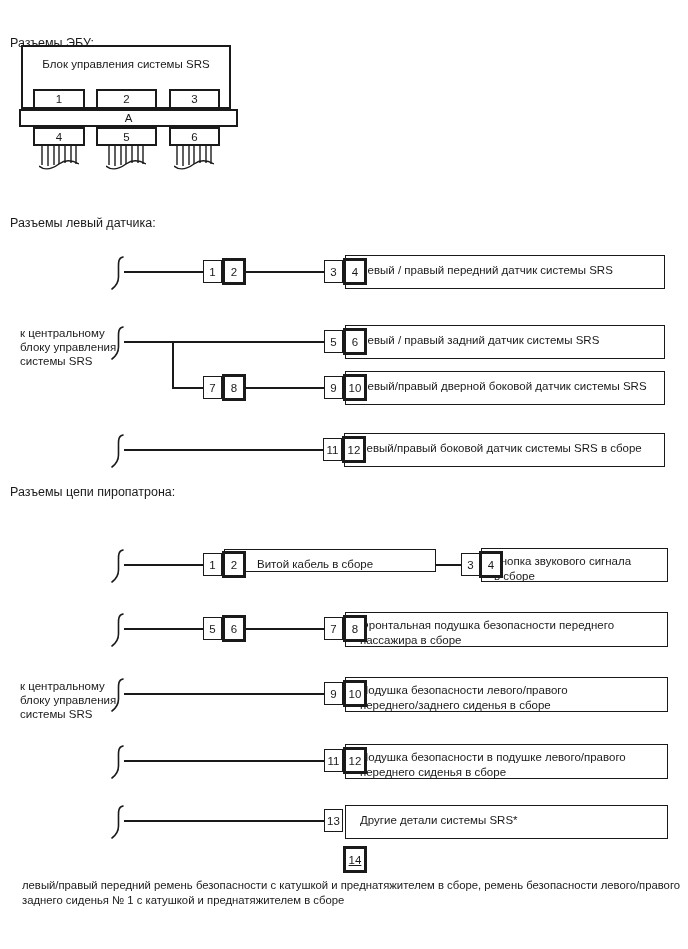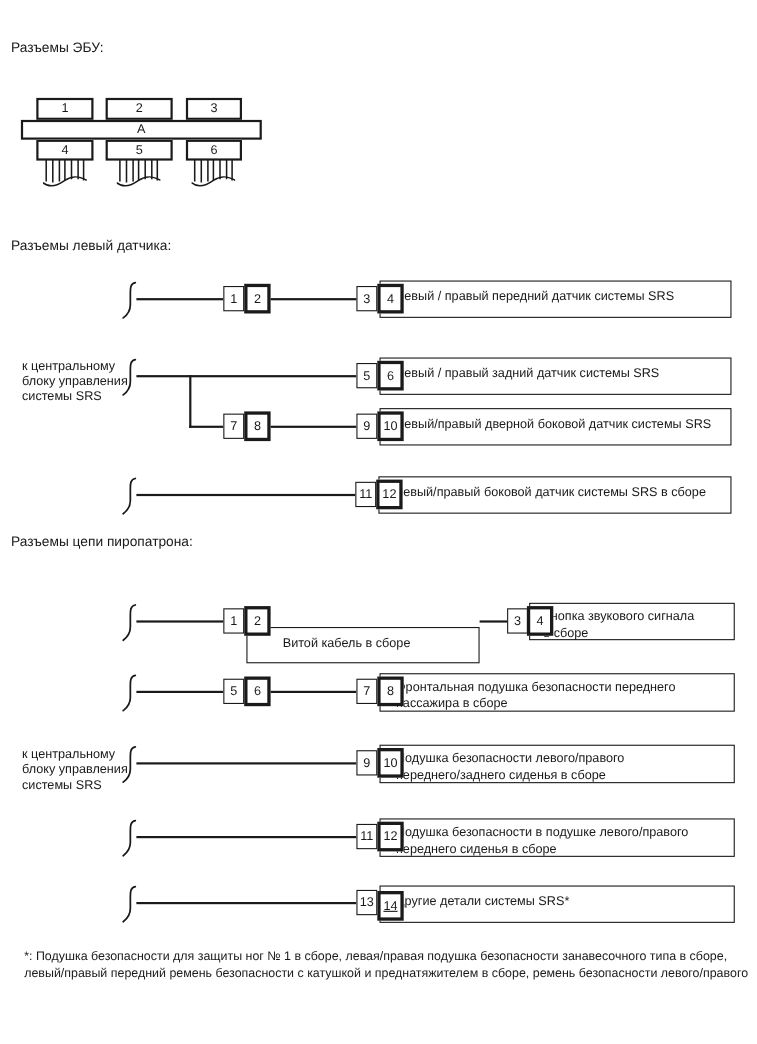--- a/index.html
+++ b/index.html
@@ -21,20 +21,23 @@
   .fnline{position:absolute;font-size:11.3px;white-space:nowrap;}
   svg{display:block;}
 </style>
 </head>
 <body>
 
 <div id="page">
 
   <div class="heading" style="left:10px;top:24px;margin-top:12px;">Разъемы ЭБУ:</div>
 
+  <div class="abs" style="left:21px;top:45px;width:210px;height:64px;border:2px solid #1a1a1a;box-sizing:border-box;background:#fff;">
+    <div style="text-align:center;padding-top:11px;font-size:11.5px;">Блок управления системы SRS</div>
+  </div>
 
   <div class="cb" style="left:33px;top:89px;width:52px;height:20px;">1</div>
   <div class="cb" style="left:96px;top:89px;width:61px;height:20px;">2</div>
   <div class="cb" style="left:169px;top:89px;width:51px;height:20px;">3</div>
 
   <div class="cb" style="left:19px;top:109px;width:219px;height:18px;">А</div>
 
   <div class="cb" style="left:33px;top:127px;width:52px;height:19px;">4</div>
   <div class="cb" style="left:96px;top:127px;width:61px;height:19px;">5</div>
   <div class="cb" style="left:169px;top:127px;width:51px;height:19px;">6</div>
@@ -140,21 +143,21 @@
     <div>блоку управления</div>
     <div>системы SRS</div>
   </div>
 
   <div class="abs" style="left:110px;top:548px;">
     <svg width="16" height="36" viewBox="0 0 16 36">
         <path d="M13 2 C8 3 8.5 8 8.5 13 L8.5 22 C8.5 28 6 31 2 34" stroke="#1a1a1a" stroke-width="1.6" fill="none" stroke-linecap="round"></path>
       </svg>
   </div>
   <div class="hl" style="left:124px;top:564px;width:79px;"></div>
-  <div class="desc one" style="left:224px;top:570px;width:212px;height:33px;padding-left:32px;">Витой кабель в сборе</div>
+  <div class="desc one" style="left:224px;top:549px;width:212px;height:23px;padding-left:32px;">Витой кабель в сборе</div>
   <div class="cb thin" style="left:203px;top:553px;">1</div>
   <div class="cb thick" style="left:222px;top:551px;">2</div>
   <div class="hl" style="left:436px;top:564px;width:25px;"></div>
   <div class="desc" style="left:481px;top:548px;width:187px;height:34px;padding-left:12px;">
     <div>Кнопка звукового сигнала</div>
     <div>в сборе</div>
   </div>
   <div class="cb thin" style="left:461px;top:553px;">3</div>
   <div class="cb thick" style="left:479px;top:551px;">4</div>
 
@@ -201,18 +204,18 @@
   <div class="cb thick" style="left:343px;top:747px;">12</div>
 
   <div class="abs" style="left:110px;top:804px;">
     <svg width="16" height="36" viewBox="0 0 16 36">
         <path d="M13 2 C8 3 8.5 8 8.5 13 L8.5 22 C8.5 28 6 31 2 34" stroke="#1a1a1a" stroke-width="1.6" fill="none" stroke-linecap="round"></path>
       </svg>
   </div>
   <div class="hl" style="left:124px;top:820px;width:200px;"></div>
   <div class="desc one" style="left:345px;top:805px;width:323px;height:34px;">Другие детали системы SRS*</div>
   <div class="cb thin" style="left:324px;top:809px;">13</div>
-  <div class="cb thick" style="left:343px;top:810px;text-decoration:underline;">14</div>
-
-  <div class="fnline" style="left:22px;top:864px;">*: Подушка безопасности для защиты ног № 1 в сборе, левая/правая подушка безопасности занавесочного типа в сборе,</div>
+  <div class="cb thick" style="left:343px;top:846px;text-decoration:underline;">14</div>
+
   <div class="fnline" style="left:22px;top:879px;">левый/правый передний ремень безопасности с катушкой и преднатяжителем в сборе, ремень безопасности левого/правого</div>
+  <div class="fnline" style="left:22px;top:894px;">заднего сиденья № 1 с катушкой и преднатяжителем в сборе</div>
 
 </div>
 
 </body></html>

